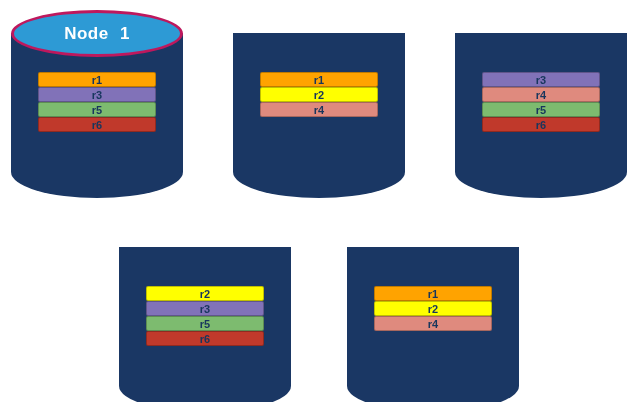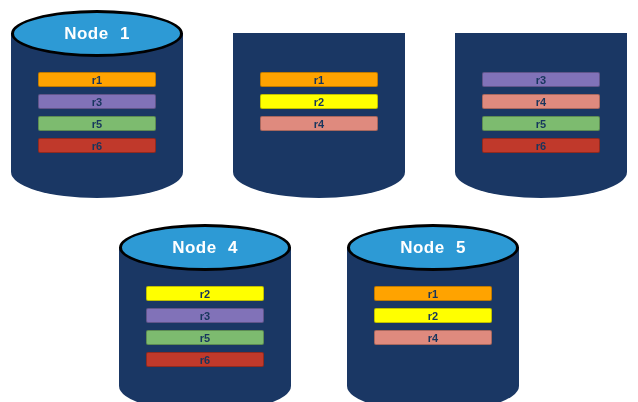--- a/index.html
+++ b/index.html
@@ -43,21 +43,21 @@
     border-radius: 0 0 50% 50% / 0 0 26px 26px;
   }
   .cyl-top {
     position: absolute;
     top: 0;
     left: 0;
     width: 172px;
     height: 47px;
     box-sizing: border-box;
     background: #2D9AD5;
-    border: 3px solid #000000;
+    border: 3px solid #be185d;
     border-radius: 50%;
     display: flex;
     align-items: center;
     justify-content: center;
     z-index: 2;
   }
   .node-label {
     color: #ffffff;
     font-size: 17px;
     font-weight: bold;
@@ -66,21 +66,21 @@
     user-select: none;
   }
   .bars {
     position: absolute;
     top: 62px;
     left: 0;
     right: 0;
     display: flex;
     flex-direction: column;
     align-items: center;
-    gap: 7px;
+    gap: 0;
     z-index: 3;
   }
   .bar {
     width: 118px;
     height: 15px;
     box-sizing: border-box;
     border: 1px solid rgba(0,0,0,0.25);
     border-radius: 2px;
     display: flex;
     align-items: center;
@@ -122,35 +122,29 @@
           <div class="bar" style="background: rgb(129, 114, 184);">r3</div>
           <div class="bar" style="background: rgb(223, 138, 126);">r4</div>
           <div class="bar" style="background: rgb(125, 187, 111);">r5</div>
           <div class="bar" style="background: rgb(192, 57, 43);">r6</div>
         </div>
   </div>
     </div>
   <div class="row row2">
       <div class="cylinder">
     <div class="cyl-body"></div>
-    <div class="cyl-top">
-      <span class="node-label">Node 4</span>
-    </div>
     <div class="bars">
           <div class="bar" style="background: rgb(255, 255, 0);">r2</div>
           <div class="bar" style="background: rgb(129, 114, 184);">r3</div>
           <div class="bar" style="background: rgb(125, 187, 111);">r5</div>
           <div class="bar" style="background: rgb(192, 57, 43);">r6</div>
         </div>
   </div>
       <div class="cylinder">
     <div class="cyl-body"></div>
-    <div class="cyl-top">
-      <span class="node-label">Node 5</span>
-    </div>
     <div class="bars">
           <div class="bar" style="background: rgb(255, 163, 0);">r1</div>
           <div class="bar" style="background: rgb(255, 255, 0);">r2</div>
           <div class="bar" style="background: rgb(223, 138, 126);">r4</div>
         </div>
   </div>
     </div>
 </div>
 
 </body></html>

